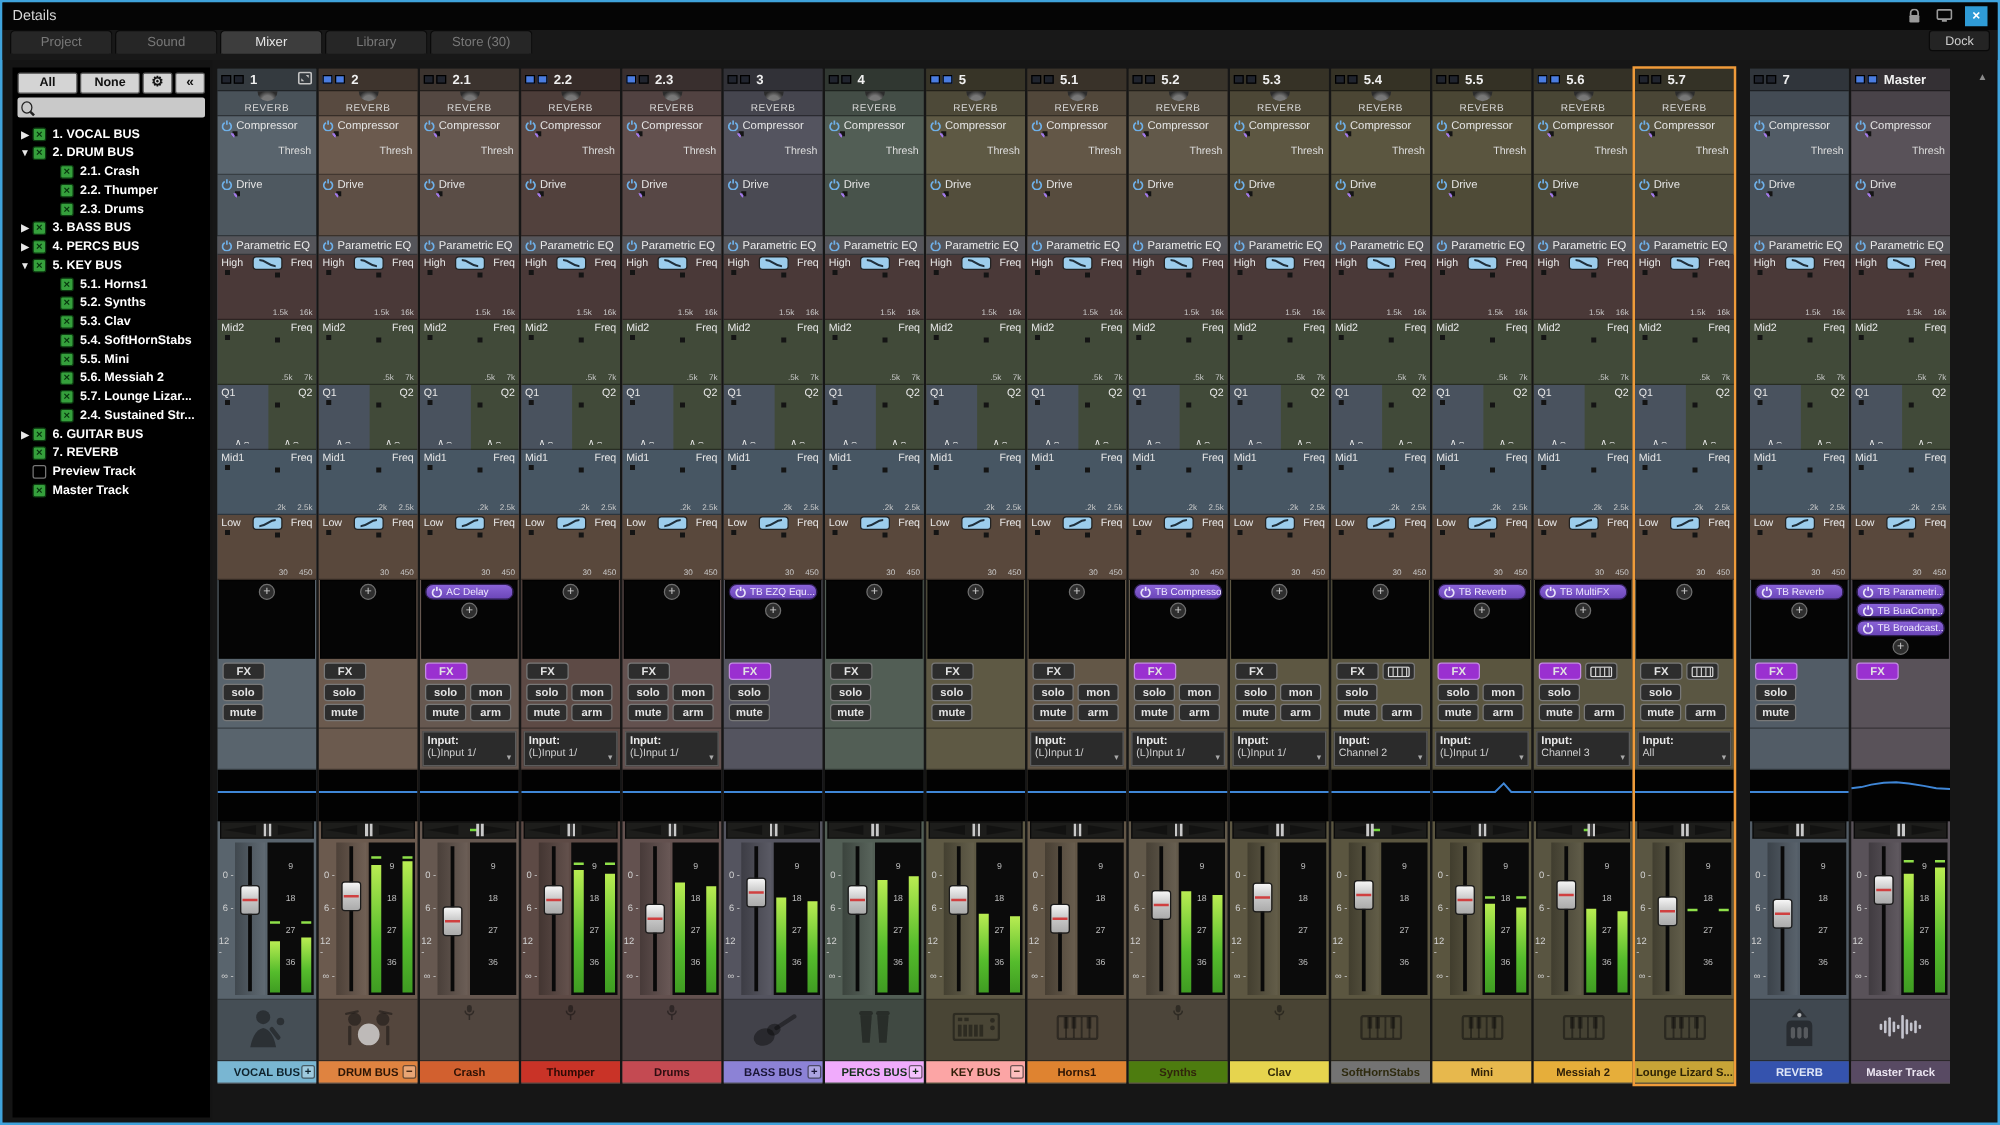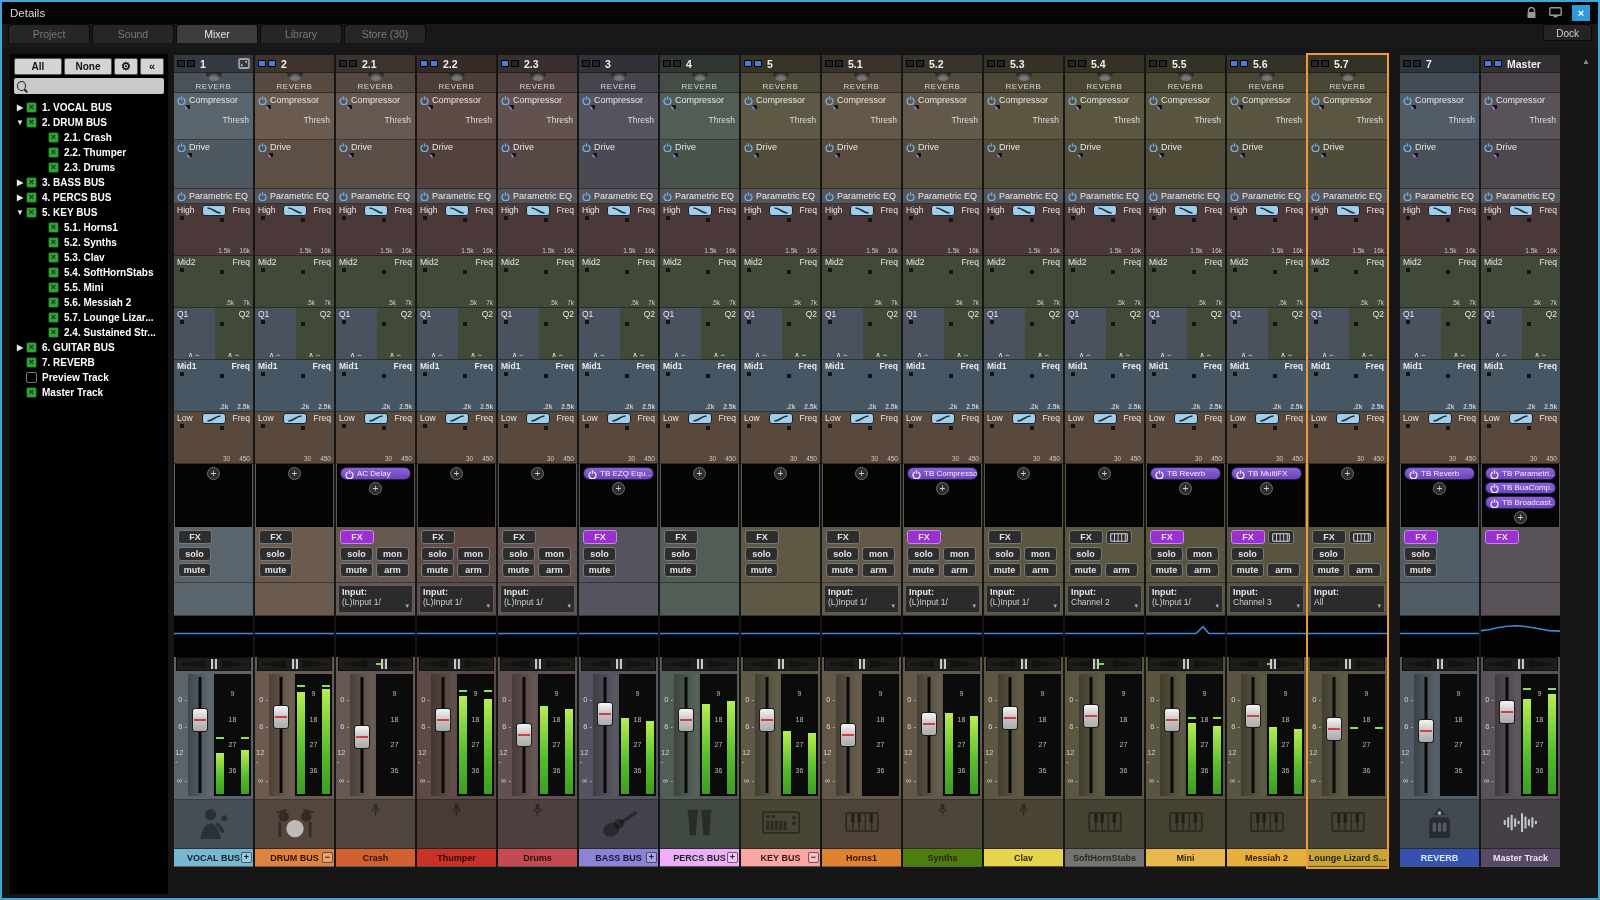--- a/index.html
+++ b/index.html
@@ -86,38 +86,38 @@
   .ckn { position:absolute; left:14px; top:14px; width:32px; height:32px; }
   .dkn { position:absolute; left:16px; top:15px; width:30px; height:30px; }
 
   .eqhdr { height:15px; background:#55555a !important; display:flex; align-items:center; gap:3px;
     padding:0 3px; color:#ededed; font-size:9px; }
 
   .band { height:52px; position:relative; padding-top:1px; }
   .bg-high { background:#4a3938 !important; }
   .bg-mid2 { background:#414a39 !important; }
   .bg-q    { background:linear-gradient(90deg, #49525e 0 52%, #414a39 52% 100%) !important; }
-  .bg-mid1 { background:#475663 !important;font-weight:bold; }
+  .bg-mid1 { background:#475663 !important; }
   .bg-low  { background:#59483c !important; }
   .bandlbls { display:flex; justify-content:space-between; padding:0 3px; color:#e8e8e8; font-size:8.5px; height:11px; }
   .curveic { position:absolute; left:50%; top:1px; transform:translateX(-50%); width:24px; height:11px;
     background:#9ccdec; border:1px solid #222; border-radius:3px; display:flex; align-items:center; justify-content:center; }
   .curveic svg { width:20px; height:9px; }
   .curveic path { fill:none; stroke:#20303c; stroke-width:2; }
   .bandknobs { height:31px; display:flex; align-items:center; justify-content:space-around; padding:0 2px; }
   .kL { width:28px; height:28px; }
   .kR { width:23px; height:23px; }
   .ticks { height:8px; display:flex; justify-content:flex-end; gap:9px; padding-right:3px;
     color:#c9c9c9; font-size:6.5px; line-height:8px; }
   .qglyphs { height:9px; display:flex; justify-content:space-around; color:#efefef; font-size:7px; line-height:8px; }
 
   .plugbox { height:63px; background:#050505 !important; border:1px solid rgba(0,0,0,.6);
     margin:0 1px; padding:2px 2px; display:flex; flex-direction:column; align-items:center; gap:2px; }
   .pill { width:100%; height:13px; background:linear-gradient(#8a63d8,#6b46b8); border:1px solid #2c1d50;
-    border-radius:7px; color:#f0eaff; font-size:8px; line-height:11px; display:flex; align-items:flex-end;
+    border-radius:7px; color:#f0eaff; font-size:8px; line-height:11px; display:flex; align-items:center;
     padding:0 4px; gap:3px; white-space:nowrap; overflow:hidden; }
   .addplug { width:13px; height:13px; border-radius:50%; background:#2e2e2e; border:1px solid #6e6e6e;
     color:#cfcfcf; font-size:10px; line-height:11px; text-align:center; }
 
   .fxarea { height:56px; padding:3px 4px 0; }
   .fxrow { display:flex; gap:3px; margin-bottom:3px; }
   .sbtn { height:14px; background:#2d2d2d; border:1px solid #787878; border-radius:3px; color:#e2e2e2;
     font-size:9px; font-weight:bold; line-height:12px; text-align:center; padding:0 2px; }
   .sbtn.fxb { width:34px; }
   .sbtn.on { background:#9a30d0; border-color:#c489e4; }

